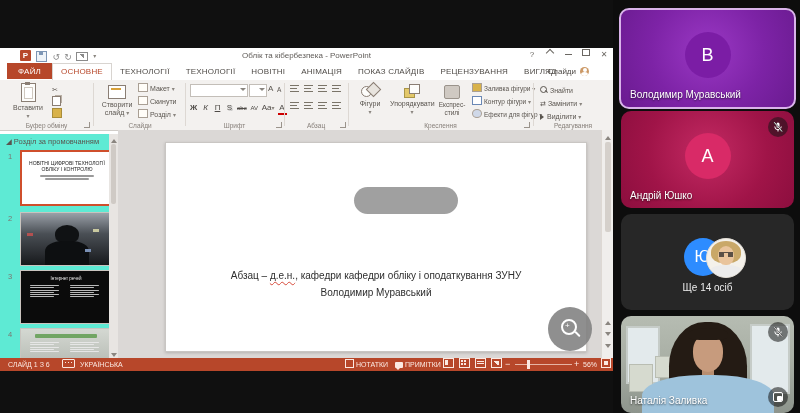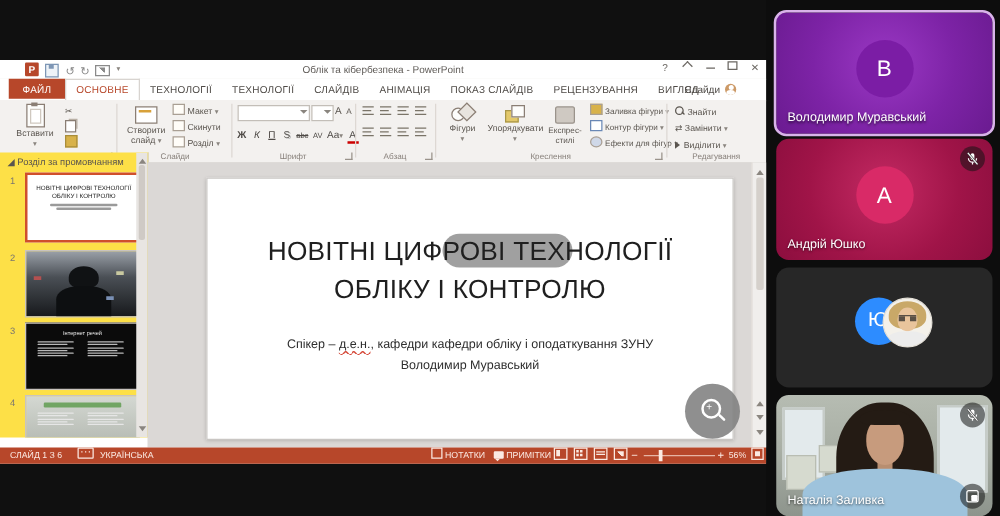--- a/index.html
+++ b/index.html
@@ -62,21 +62,21 @@
   .arr-ic b{position:absolute;left:0;top:4px;width:9px;height:8px;background:#e3c86a;border:1px solid #a99648;}
   .arr-ic i{position:absolute;left:5px;top:0;width:9px;height:8px;background:#fdfdfb;border:1px solid #8a7e74;}
   .qs-ic{width:14px;height:12px;margin:3px auto 0;background:#cfc9c2;border:1px solid #9a938b;border-radius:2px;}
   .mini-mag{display:inline-block;width:8px;height:8px;position:relative;margin-right:2px;vertical-align:-1px;}
   .mini-mag b{position:absolute;left:0;top:0;width:5px;height:5px;border:1px solid #5a554f;border-radius:50%;}
   .mini-mag i{position:absolute;left:5px;top:5px;width:3px;height:1px;background:#5a554f;transform:rotate(45deg);}
   .mini-cursor{display:inline-block;width:0;height:0;border-left:4px solid #5a554f;border-top:3px solid transparent;border-bottom:3px solid transparent;margin-right:3px;vertical-align:-1px;}
   .launcher{position:absolute;bottom:2px;width:5px;height:5px;border-right:1px solid #9a938b;border-bottom:1px solid #9a938b;}
 
   
-  #panel{left:0;top:74px;width:118px;height:228px;background:#fde047;border-right:1px solid #d8d4d0;overflow:hidden;}
+  #panel{left:0;top:86px;width:118px;height:228px;background:#5eead4;border-right:1px solid #d8d4d0;overflow:hidden;}
   #panel-header{left:6px;top:3px;font-size:7.5px;color:#5a554f;}
   .thumb-num{position:absolute;left:8px;font-size:7.5px;color:#7a756f;}
   .thumb{position:absolute;left:20px;width:90px;height:52px;background:#fff;border:1px solid #c9c4bf;overflow:hidden;cursor:default;}
   .thumb.sel{border:2px solid #cf4f2c;}
   .bar{display:block;height:1.5px;background:#9a9a9a;margin:1.5px auto;border-radius:1px;width:85%;}
   .bar:nth-child(2n){width:70%;}
   .t-dark .bar{background:#b9b9b9;height:1px;margin:1.2px 1px;}
   .t-light .bar{background:#e6e6e6;height:1px;margin:1.2px 1px;}
   #pscroll{left:109px;top:0;width:9px;height:228px;background:#e8e5e2;}
   .tri-up{width:0;height:0;border:3px solid transparent;border-bottom:4px solid #8a857f;margin:2px auto 0;}
@@ -172,21 +172,21 @@
         <span style="float:right;">
           <span class="winbtn">✕</span>
           <span class="winbtn"><span class="sq"></span></span>
           <span class="winbtn"><span class="ln"></span></span>
           <span class="winbtn"><span class="crt"></span></span>
           <span class="winbtn">?</span>
         </span>
       </div>
 
       <div id="tabrow" class="w">
-        <span class="tab" id="tab-file">ФАЙЛ</span><span class="tab active">ОСНОВНЕ</span><span class="tab">ТЕХНОЛОГІЇ</span><span class="tab">ТЕХНОЛОГІЇ</span><span class="tab">СЛАЙДІВ</span><span class="tab">АНІМАЦІЯ</span><span class="tab">ПОКАЗ СЛАЙДІВ</span><span class="tab">РЕЦЕНЗУВАННЯ</span><span class="tab">ВИГЛЯД</span>
+        <span class="tab" id="tab-file">ФАЙЛ</span><span class="tab active">ОСНОВНЕ</span><span class="tab">ТЕХНОЛОГІЇ</span><span class="tab">ТЕХНОЛОГІЇ</span><span class="tab">НОВІТНІ</span><span class="tab">АНІМАЦІЯ</span><span class="tab">ПОКАЗ СЛАЙДІВ</span><span class="tab">РЕЦЕНЗУВАННЯ</span><span class="tab">ВИГЛЯД</span>
         <span id="signin" class="w"><span>Слайди</span><span id="signin-person"><b></b><i></i></span></span>
       </div>
 
       <div id="ribbon" class="w">
 
         <div class="bigbtn" style="left:8px;width:40px;">
           <div class="clip">
               <b></b>
               <i></i>
             </div>
@@ -328,26 +328,22 @@
         <div id="pscroll" class="w">
           <div class="tri-up"></div>
           <div style="position:absolute;left:2px;top:10px;width:5px;height:60px;background:#cfcac5;border-radius:2px;"></div>
           <div class="tri-dn" style="position:absolute;left:1.5px;bottom:2px;"></div>
         </div>
       </div>
 
       <div id="canvas" class="w">
         <div id="slide" class="w">
           <div id="blob" class="w"></div>
-          <div id="slide-title" class="w">
-            <span>НОВІТНІ ЦИФРОВІ ТЕХНОЛОГІЇ</span><br>
-            <span>ОБЛІКУ І КОНТРОЛЮ</span>
-          </div>
           <div id="slide-sub" class="w">
-            <span>Спікер – </span><span class="spell">д.е.н.</span><span>, кафедри кафедри обліку і оподаткування ЗУНУ</span><br>
+            <span>Абзац – </span><span class="spell">д.е.н.</span><span>, кафедри кафедри обліку і оподаткування ЗУНУ</span><br>
             <span>Володимир Муравський</span>
           </div>
         </div>
       </div>
 
       <div id="vscroll" class="w">
         <div class="tri-up" style="margin-top:3px;"></div>
         <div style="position:absolute;left:3px;top:12px;width:6px;height:90px;background:#d5d0cb;border-radius:2px;"></div>
         <div class="tri-up" style="position:absolute;left:2.5px;top:186px;"></div>
         <div class="tri-dn" style="position:absolute;left:2.5px;top:200px;"></div>
@@ -403,20 +399,21 @@
     <div class="tile" id="tile3">
       <div id="more-row">
         <div id="av-more">Ю</div>
         <div id="av-photo">
           <div class="hair"></div>
             <div class="face"></div>
             <div class="glasses"></div>
             <div class="blouse"></div>
         </div>
       </div>
+      <div id="more-label">Ще 14 осіб</div>
     </div>
 
     <div class="tile" id="tile4">
       <div class="vwin" style="left:5px;top:10px;width:30px;height:54px;"></div>
       <div class="vwin" style="right:4px;top:8px;width:36px;height:66px;"></div>
       <div class="poster" style="left:8px;top:48px;width:22px;height:26px;"></div>
       <div class="poster" style="left:34px;top:40px;width:16px;height:20px;"></div>
       <div class="desk" style="right:28px;bottom:6px;width:34px;height:10px;"></div>
       <div id="hair"></div>
       <div id="neck"></div>

